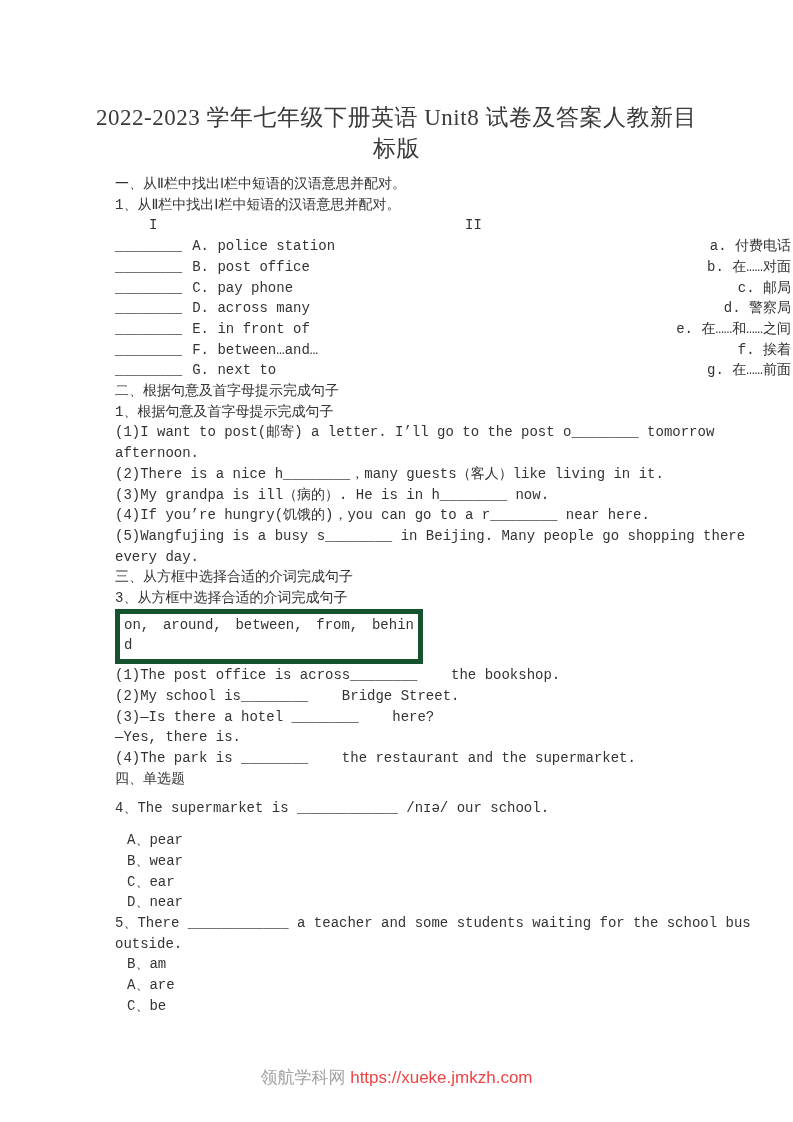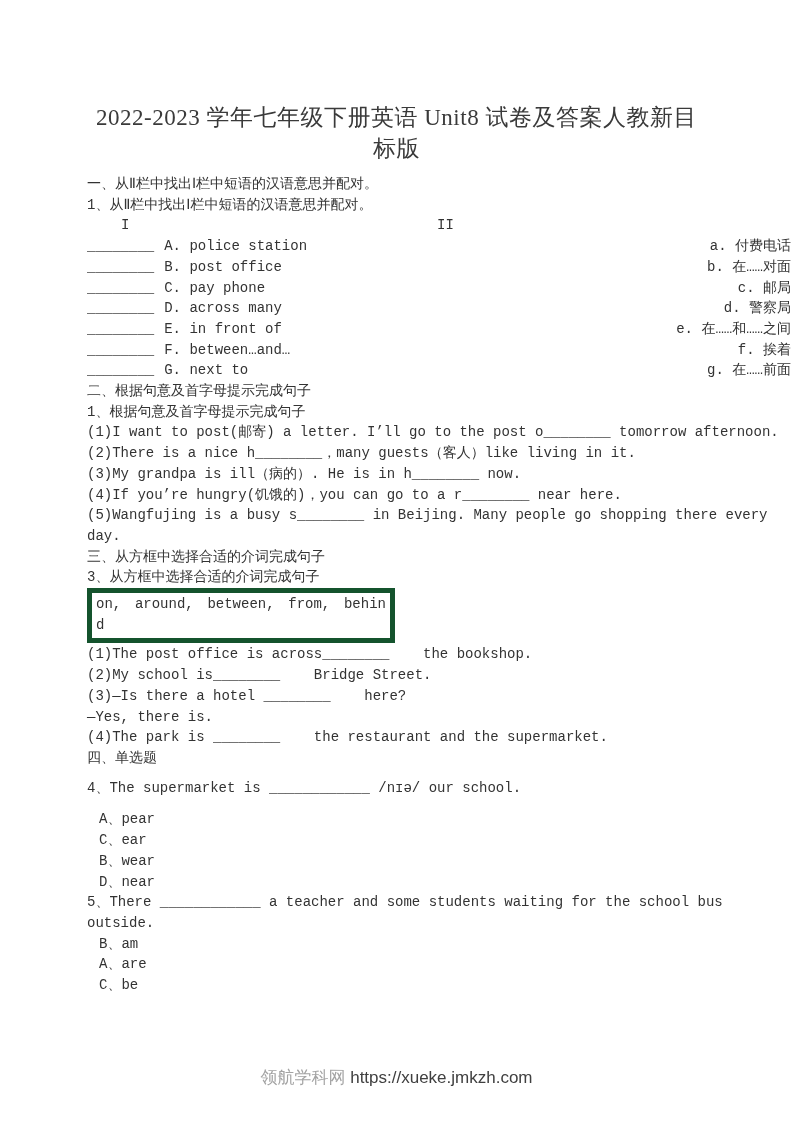--- a/index.html
+++ b/index.html
@@ -12,21 +12,21 @@
     position:absolute;top:0;left:0;width:793px;height:1122px;overflow:hidden;
   }
   .title{
     margin-top:102px;text-align:center;
     font-family:"Liberation Serif","DejaVu Serif",serif;
     font-size:23px;line-height:31px;color:#3a3a3a;font-weight:500;
     letter-spacing:0.5px;
   }
   .title-line{white-space:pre-wrap;}
   .paper-body{
-    margin-top:10px;padding-left:87px;padding-right:2px;
+    margin-top:10px;padding-left:115px;padding-right:2px;
     font-size:14px;line-height:20.7px;
   }
   .line{white-space:pre-wrap;}
   .match-header{display:flex;}
   .mh-left{width:314px;padding-left:34px;box-sizing:border-box;}
   .mh-right{padding-left:36px;}
   .match-row{display:flex;justify-content:space-between;}
   .m-left{width:314px;display:flex;box-sizing:border-box;}
   .blank{white-space:pre;letter-spacing:0;}
   .m-label{margin-left:10px;white-space:pre;}
@@ -39,21 +39,21 @@
   .prep-box-line1 span{white-space:pre;}
   .prep-box-line2{white-space:pre;}
   .sec4-stem{margin-top:9px;}
   .q4-options{margin-top:11px;}
   .option{padding-left:12px;white-space:pre-wrap;}
   .footer{
     position:absolute;top:1066px;left:0;width:793px;text-align:center;
     font-family:"Liberation Sans","DejaVu Sans",sans-serif;
     font-size:17px;color:#a3a3a3;
   }
-  .footer a{color:#404040;text-decoration:none;}
+  .footer a{color:#ef4444;text-decoration:none;}
 </style>
 </head>
 <body>
 
 <div class="content">
 
   <div class="title">
     <div class="title-line">2022-2023 学年七年级下册英语 Unit8 试卷及答案人教新目</div>
     <div class="title-line">标版</div>
   </div>
@@ -146,22 +146,22 @@
     <div class="line">(2)My school is________    Bridge Street.</div>
     <div class="line">(3)—Is there a hotel ________    here?</div>
     <div class="line">—Yes, there is.</div>
     <div class="line">(4)The park is ________    the restaurant and the supermarket.</div>
 
     <div class="line">四、单选题</div>
 
     <div class="line sec4-stem">4、The supermarket is ____________ /nɪə/ our school.</div>
     <div class="q4-options">
       <div class="line option">A、pear</div>
+      <div class="line option">B、wear</div>
       <div class="line option">C、ear</div>
-      <div class="line option">B、wear</div>
       <div class="line option">D、near</div>
     </div>
 
     <div class="line">5、There ____________ a teacher and some students waiting for the school bus outside.</div>
     <div>
       <div class="line option">B、am</div>
       <div class="line option">A、are</div>
       <div class="line option">C、be</div>
     </div>
 

